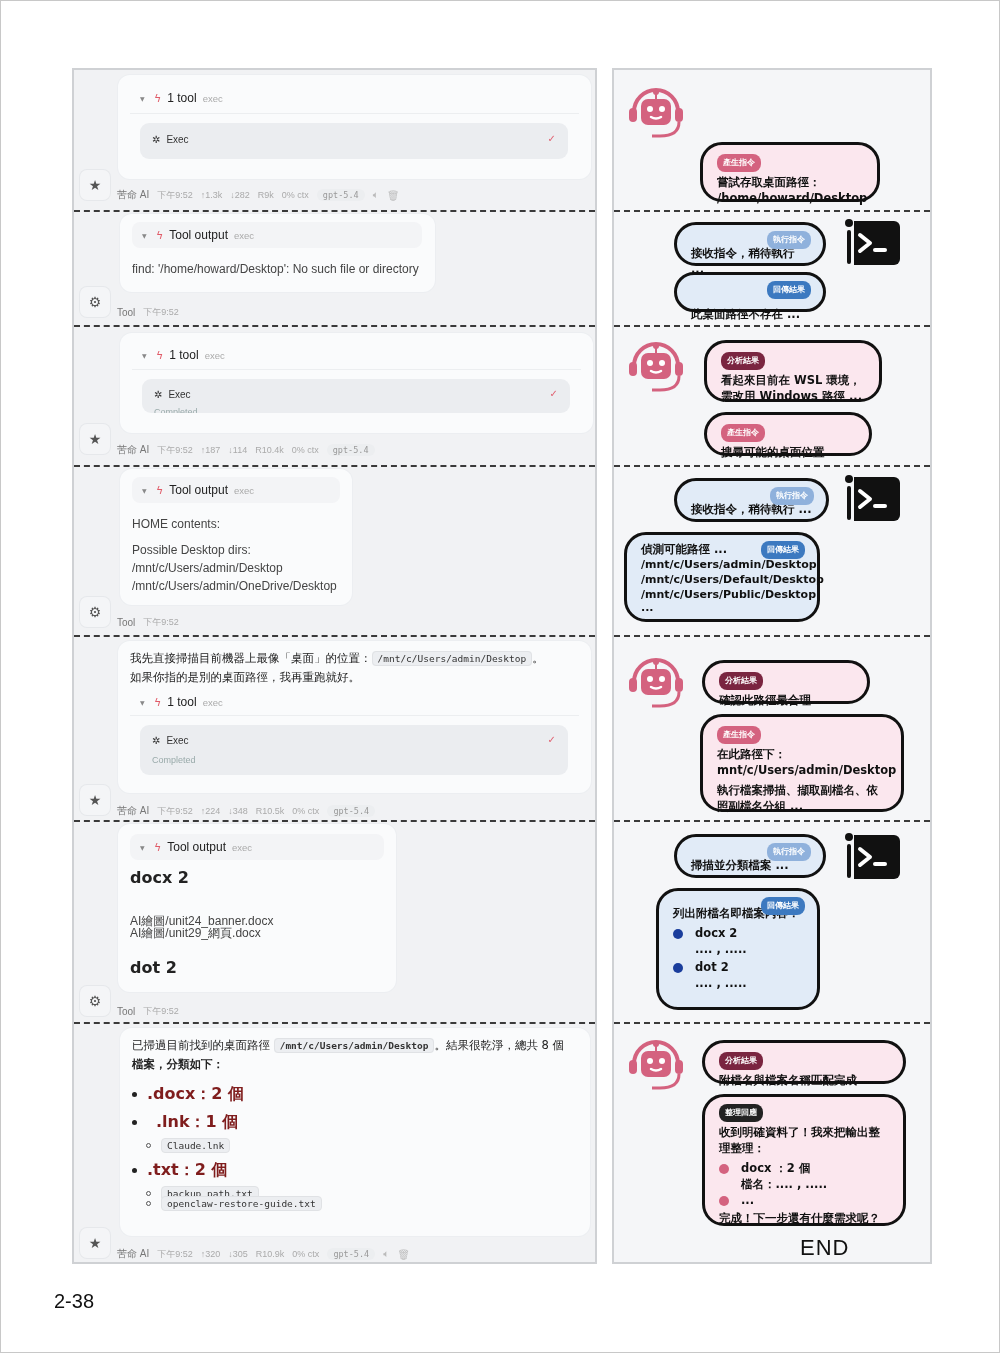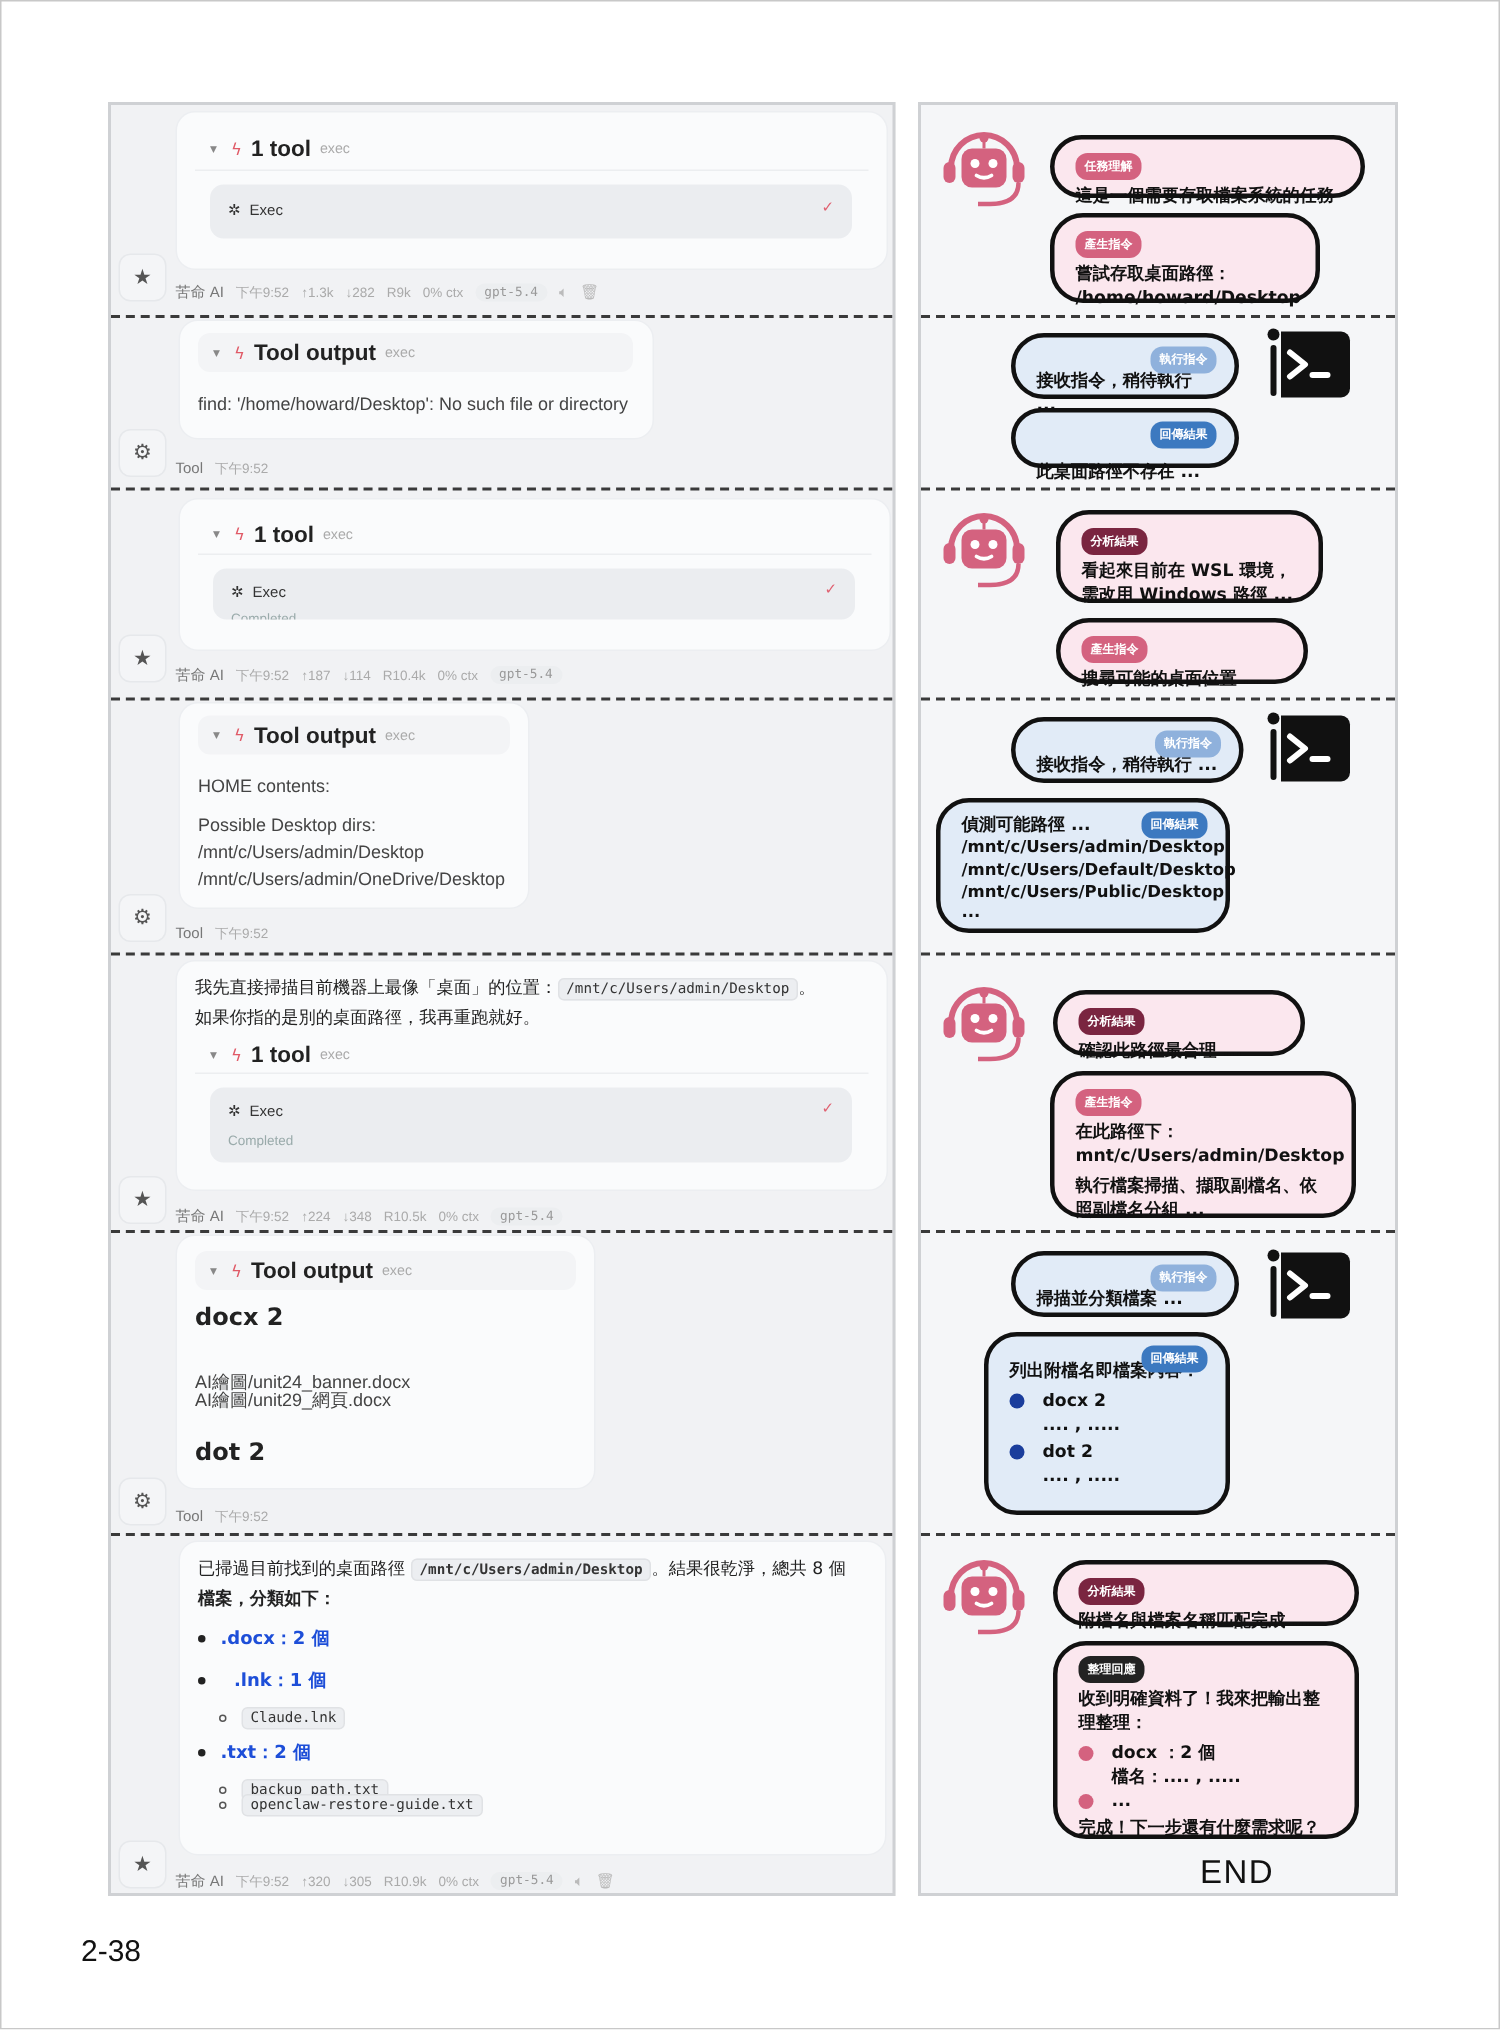--- a/index.html
+++ b/index.html
@@ -11,40 +11,40 @@
   .right-panel { position: absolute; left: 612px; top: 68px; width: 320px; height: 1196px; background: #f5f6f8; border: 2px solid #cfd1d4; overflow: hidden; }
 
   .divider { position: absolute; left: 0; right: 0; height: 0; border-top: 2px dashed #3a3a3a; }
 
   .section { position: absolute; left: 0; right: 0; }
 
   .card { position: absolute; background: #fafbfc; border-radius: 12px; box-shadow: 0 0 0 1px #eceef1; }
   .tool-head { display: flex; align-items: center; gap: 6px; font-size: 10px; color: #222; }
   .tool-head .caret { font-size: 6px; color: #888; width: 8px; }
   .tool-head .bolt { color: #e05a67; font-size: 11px; }
-  .tool-head .label { font-weight: bold; font-family: "Liberation Sans", sans-serif; font-size: 15px; }
+  .tool-head .label { font-weight: normal; font-family: "Liberation Sans", sans-serif; font-size: 12px; }
   .tool-head .sub { color: #aaa; font-family: "Liberation Sans", sans-serif; font-size: 9.5px; }
   .tool-head-box { position: absolute; background: #f3f4f6; border-radius: 8px; padding: 0 10px; height: 26px; display: flex; align-items: center; }
   .exec-box { position: absolute; background: #ebedf0; border-radius: 9px; }
   .exec-row { position: absolute; left: 12px; display: flex; align-items: center; gap: 6px; font-size: 10px; color: #333; font-family: "Liberation Sans", sans-serif; }
   .check { position: absolute; right: 12px; color: #e06070; font-size: 10px; }
   .completed { position: absolute; left: 12px; font-size: 9px; color: #9aa; font-family: "Liberation Sans", sans-serif; }
   .hr { position: absolute; height: 1px; background: #eceef0; }
 
   .avatar-btn { position: absolute; left: 6px; width: 30px; height: 30px; border-radius: 7px; background: #f4f5f7; box-shadow: 0 0 0 1px #e6e8eb; display: flex; align-items: center; justify-content: center; color: #555; font-size: 14px; }
   .meta { position: absolute; left: 43px; display: flex; align-items: center; gap: 8px; font-size: 9px; color: #aaa; font-family: "Liberation Sans", sans-serif; white-space: nowrap; }
   .meta .who { color: #777; font-size: 10px; }
   .meta .model { background: #eceef0; border-radius: 6px; padding: 1px 6px; font-family: "DejaVu Sans Mono", monospace; font-size: 8.5px; color: #999; }
   .meta .ico { color: #bbb; font-size: 10px; }
 
   .out-text { position: absolute; font-family: "Liberation Sans", sans-serif; font-size: 12px; color: #444; line-height: 18px; white-space: nowrap; }
   .big-h { position: absolute; font-family: "DejaVu Sans", sans-serif; font-weight: bold; font-size: 16px; color: #222; }
   .zh { font-family: "DejaVu Sans", sans-serif; font-size: 11.5px; color: #222; line-height: 19px; }
   code.inline { font-family: "DejaVu Sans Mono", monospace; font-size: 9.5px; background: #eceef1; border: 1px solid #e0e2e5; border-radius: 4px; padding: 1px 5px; color: #333; }
-  .bullet-row { position: absolute; display: flex; align-items: center; gap: 10px; font-size: 12px; font-weight: bold; color: #1d4ed8; }
+  .bullet-row { position: absolute; display: flex; align-items: center; gap: 10px; font-size: 16px; font-weight: bold; color: #7f1d1d; }
   .bullet-row .dot { width: 5px; height: 5px; border-radius: 50%; background: #222; }
   .sub-row { position: absolute; display: flex; align-items: center; gap: 10px; }
   .sub-row .ring { width: 5px; height: 5px; border-radius: 50%; border: 1px solid #555; }
 
   
   .bubble { position: absolute; border: 3px solid #111; border-radius: 22px; padding: 8px 14px; font-weight: bold; font-size: 11.5px; color: #111; line-height: 16px; }
   .bubble.pink { background: #fbe7ee; }
   .bubble.blue { background: #e1ebf7; }
   .bubble .tag { display: inline-block; font-size: 8px; color: #fff; border-radius: 8px; padding: 1px 6px; margin-bottom: 2px; font-weight: bold; }
   .tag.pink { background: #d4627f; }
@@ -298,24 +298,20 @@
     <rect x="5" y="30" width="8" height="14" rx="4" fill="#d4627f"></rect>
     <rect x="51" y="30" width="8" height="14" rx="4" fill="#d4627f"></rect>
     <path d="M55 44 Q55 58 36 58 L28 58" fill="none" stroke="#d4627f" stroke-width="3"></path>
     <circle cx="32" cy="14" r="3" fill="#d4627f"></circle>
       <rect x="31" y="15" width="2" height="6" fill="#d4627f"></rect>
     <rect x="17" y="21" width="30" height="26" rx="7" fill="#d4627f"></rect>
     <circle cx="26" cy="31" r="3" fill="#fff"></circle>
       <circle cx="38" cy="31" r="3" fill="#fff"></circle>
     <path d="M27 39 Q32 42 37 39" stroke="#fff" stroke-width="2.5" fill="none" stroke-linecap="round"></path>
   </svg>
-  <div class="bubble pink" style="left:86px;top:20px;width:210px;height:42px;">
-    <span class="tag pink">任務理解</span><br>
-    <span>這是一個需要存取檔案系統的任務</span>
-  </div>
   <div class="bubble pink" style="left:86px;top:72px;width:180px;height:60px;">
     <span class="tag pink">產生指令</span><br>
     <span>嘗試存取桌面路徑：</span><br>
     <span>/home/howard/Desktop</span>
   </div>
 
   <div class="divider" style="top:140px;"></div>
 
   <div class="bubble blue" style="left:60px;top:152px;width:152px;height:44px;">
     <span class="tag lightblue tag-right">執行指令</span>

